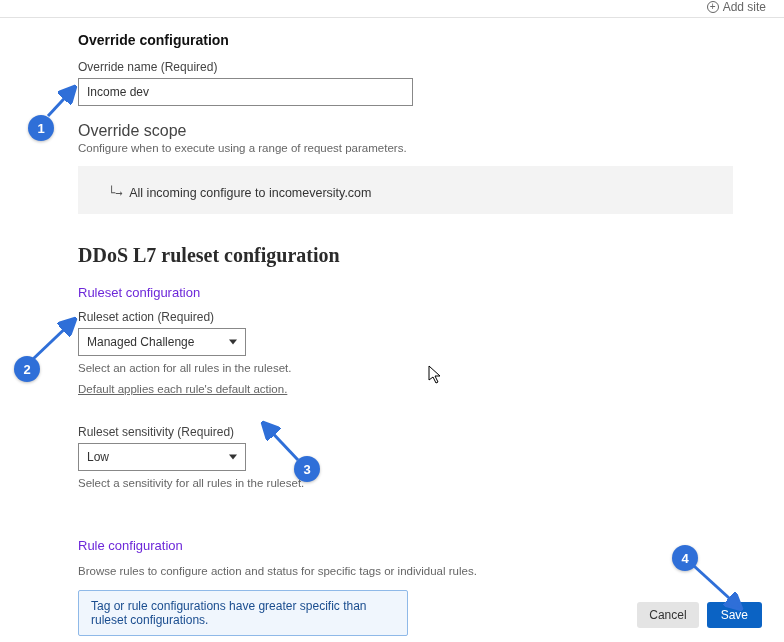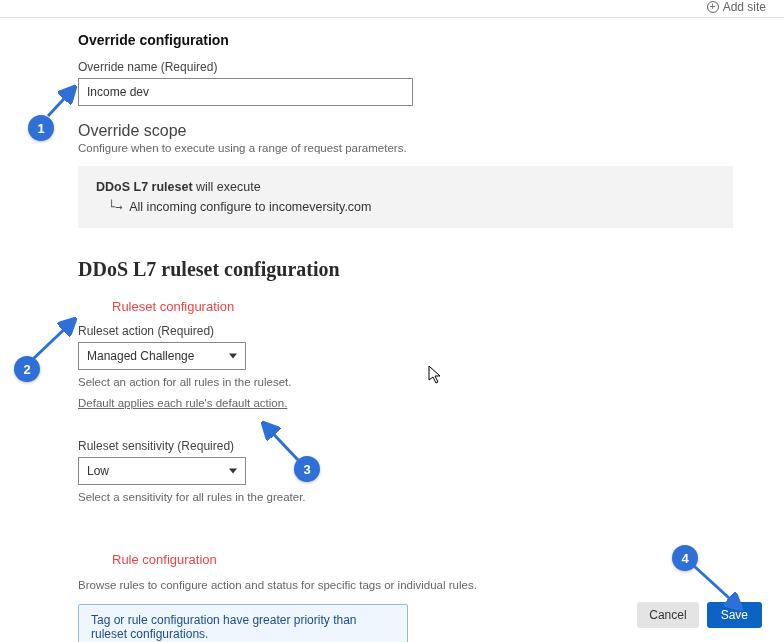--- a/index.html
+++ b/index.html
@@ -29,21 +29,21 @@
   .scope-label { font-size: 16px; color: #444; margin-top: 14px; }
   .scope-help { font-size: 11.5px; color: #666; margin-top: 2px; }
   .exec-box {
     background: #f3f3f3; padding: 14px 18px 14px 18px; margin-top: 12px;
     width: 655px;
   }
   .exec-line1 { font-size: 12.5px; color: #333; }
   .exec-line1 b { font-weight: 600; }
   .exec-line2 { font-size: 12.5px; color: #333; margin-top: 6px; padding-left: 12px; }
   .exec-arrow { display: inline-block; font-family: monospace; color: #555; margin-right: 4px; font-size: 12px;}
-  .subsection-title { font-size: 13px; font-weight: 400; color: #ef4444; margin-top: 18px; margin-bottom: 10px; margin-left: 34px; }
+  .subsection-title { font-size: 13px; font-weight: 400; color: #6d28d9; margin-top: 18px; margin-bottom: 10px; }
   .select-wrap {
     position: relative; width: 168px; height: 28px;
     border: 1px solid #888; background: #fff;
     display: flex; align-items: center; padding: 0 8px;
     cursor: pointer;
   }
   .select-wrap .caret {
     position: absolute; right: 8px; top: 50%; transform: translateY(-50%);
     width: 0; height: 0; border-left: 4px solid transparent; border-right: 4px solid transparent;
     border-top: 5px solid #333;
@@ -102,23 +102,20 @@
 
   <div class="block">
     <div class="field-label">Override name (Required)</div>
     <input class="text-input" type="text" value="Income dev" style="">
   </div>
 
   <div class="scope-label">Override scope</div>
   <div class="scope-help">Configure when to execute using a range of request parameters.</div>
 
   <div class="exec-box">
-    <div class="exec-line1">
-      <b>DDoS L7 ruleset</b><span> will execute</span>
-    </div>
     <div class="exec-line2">
       <span class="exec-arrow">└→</span>
       <span>All incoming configure to incomeversity.com</span>
     </div>
   </div>
 
   <div style="height:22px"></div>
   <h3 class="ruleset-title">DDoS L7 ruleset configuration</h3>
 
   <div class="subsection-title" style="font-weight:400;margin-top:0;">Ruleset configuration</div>
@@ -131,28 +128,28 @@
   <div class="help-text">Select an action for all rules in the ruleset.</div>
   <div class="help-text" style="margin-top:4px;text-decoration:underline;">Default applies each rule's default action.</div>
 
   <div style="height:26px"></div>
 
   <div class="field-label">Ruleset sensitivity (Required)</div>
   <div class="select-wrap">
     <span class="select-text">Low</span>
     <span class="caret"></span>
   </div>
-  <div class="help-text">Select a sensitivity for all rules in the greater.</div>
+  <div class="help-text">Select a sensitivity for all rules in the ruleset.</div>
 
   <div style="height:28px"></div>
 
   <div class="subsection-title" style="font-weight:400;">Rule configuration</div>
   <div class="help-text" style="margin-top:0;">Browse rules to configure action and status for specific tags or individual rules.</div>
 
-  <div class="info-banner">Tag or rule configuration have greater priority than ruleset configurations.</div>
+  <div class="info-banner">Tag or rule configurations have greater specific than ruleset configurations.</div>
 
 </div>
 
 <div class="footer-actions">
   <button class="cancel-btn">Cancel</button>
   <button class="save-btn">Save</button>
 </div>
 
 <svg class="cursor-icon" viewBox="0 0 16 20">
   <path d="M1 1 L1 15 L5 12 L8 18 L10 17 L7 11 L12 11 Z" fill="#fff" stroke="#000" stroke-width="1"></path>

